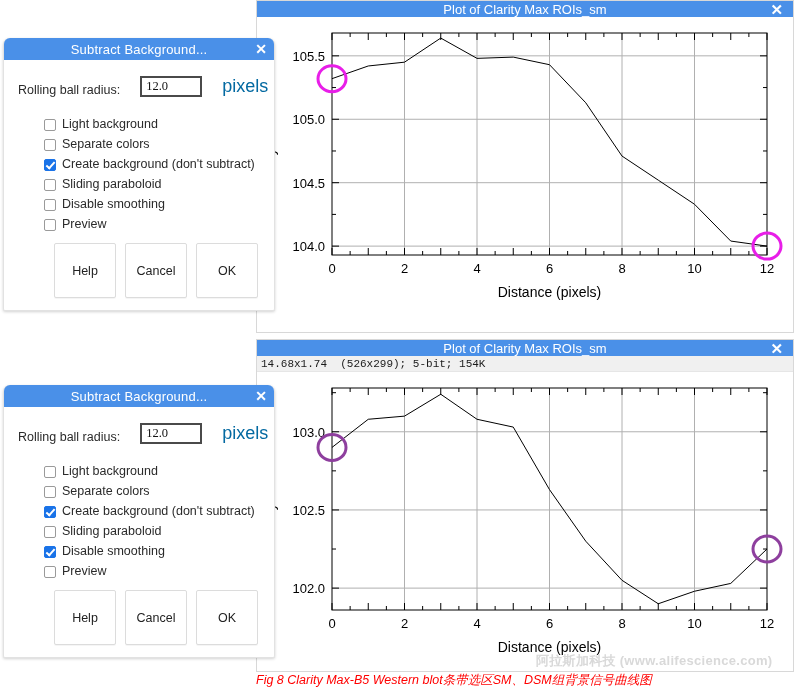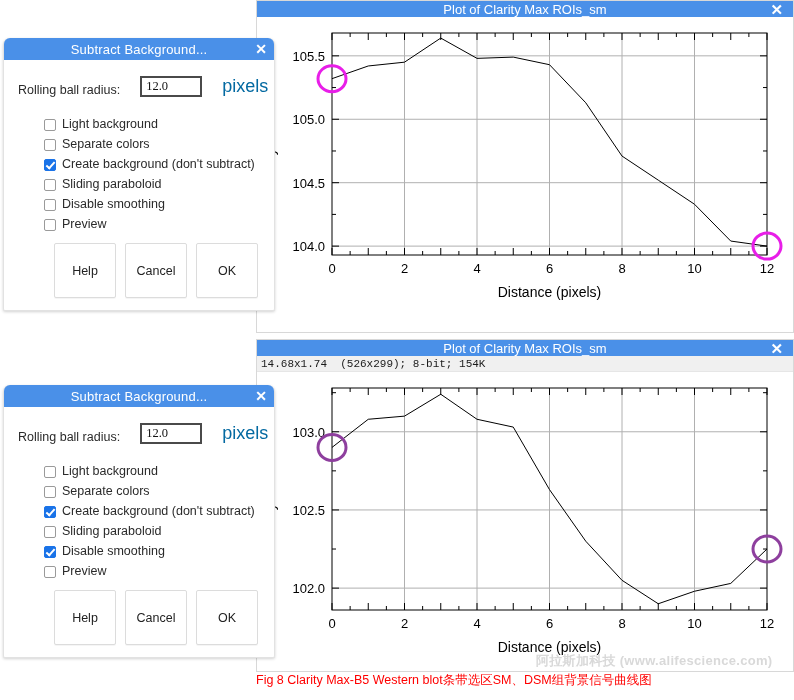--- a/index.html
+++ b/index.html
@@ -89,21 +89,21 @@
     height:15px;background:#f0f0f0;border-bottom:1px solid #e6e6e6;
     font-family:"Liberation Mono",monospace;font-size:11px;color:#1a1a1a;
     display:flex;align-items:center;padding-left:4px;white-space:pre;
   }
   .plot-canvas{position:relative;background:#fff;}
   .plot-canvas svg{display:block;}
 
   
   .caption{
     position:absolute;
-    font-size:12.5px;color:#ff0000;white-space:nowrap;
+    font-size:12.5px;color:#ff0000;white-space:nowrap;font-style:italic;
   }
   .watermark{
     position:absolute;font-size:13px;color:#d9d9d9;white-space:nowrap;
     font-weight:bold;letter-spacing:.3px;pointer-events:none;
   }
 </style>
 </head>
 <body>
 
 <div class="root">
@@ -252,21 +252,21 @@
           <div class="dlg-btn">OK</div>
         </div>
     </div>
   </div>
 
   <div class="plotwin" id="plotwin1" style="left:256px;top:339px;width:538px;height:333px;">
     <div class="plot-titlebar">
       <span class="plot-title">Plot of Clarity Max ROIs_sm</span>
       <span class="plot-close">✕</span>
     </div>
-    <div class="plot-info">14.68x1.74  (526x299); 8-bit; 154K</div>
+    <div class="plot-info">14.68x1.74  (526x299); 5-bit; 154K</div>
     <div class="plot-canvas" id="canvas1" style="width: 536px; height: 296px;">
         <svg width="536" height="296" viewBox="0 0 536 296">
           <line x1="75" y1="216.11267605633796" x2="510" y2="216.11267605633796" stroke="#b0b0b0" stroke-width="1"></line>
           <line x1="75" y1="137.94366197183103" x2="510" y2="137.94366197183103" stroke="#b0b0b0" stroke-width="1"></line>
           <line x1="75" y1="59.77464788732407" x2="510" y2="59.77464788732407" stroke="#b0b0b0" stroke-width="1"></line>
           <line x1="147.5" y1="16" x2="147.5" y2="238" stroke="#b0b0b0" stroke-width="1"></line>
           <line x1="220" y1="16" x2="220" y2="238" stroke="#b0b0b0" stroke-width="1"></line>
           <line x1="292.5" y1="16" x2="292.5" y2="238" stroke="#b0b0b0" stroke-width="1"></line>
           <line x1="365" y1="16" x2="365" y2="238" stroke="#b0b0b0" stroke-width="1"></line>
           <line x1="437.5" y1="16" x2="437.5" y2="238" stroke="#b0b0b0" stroke-width="1"></line>

